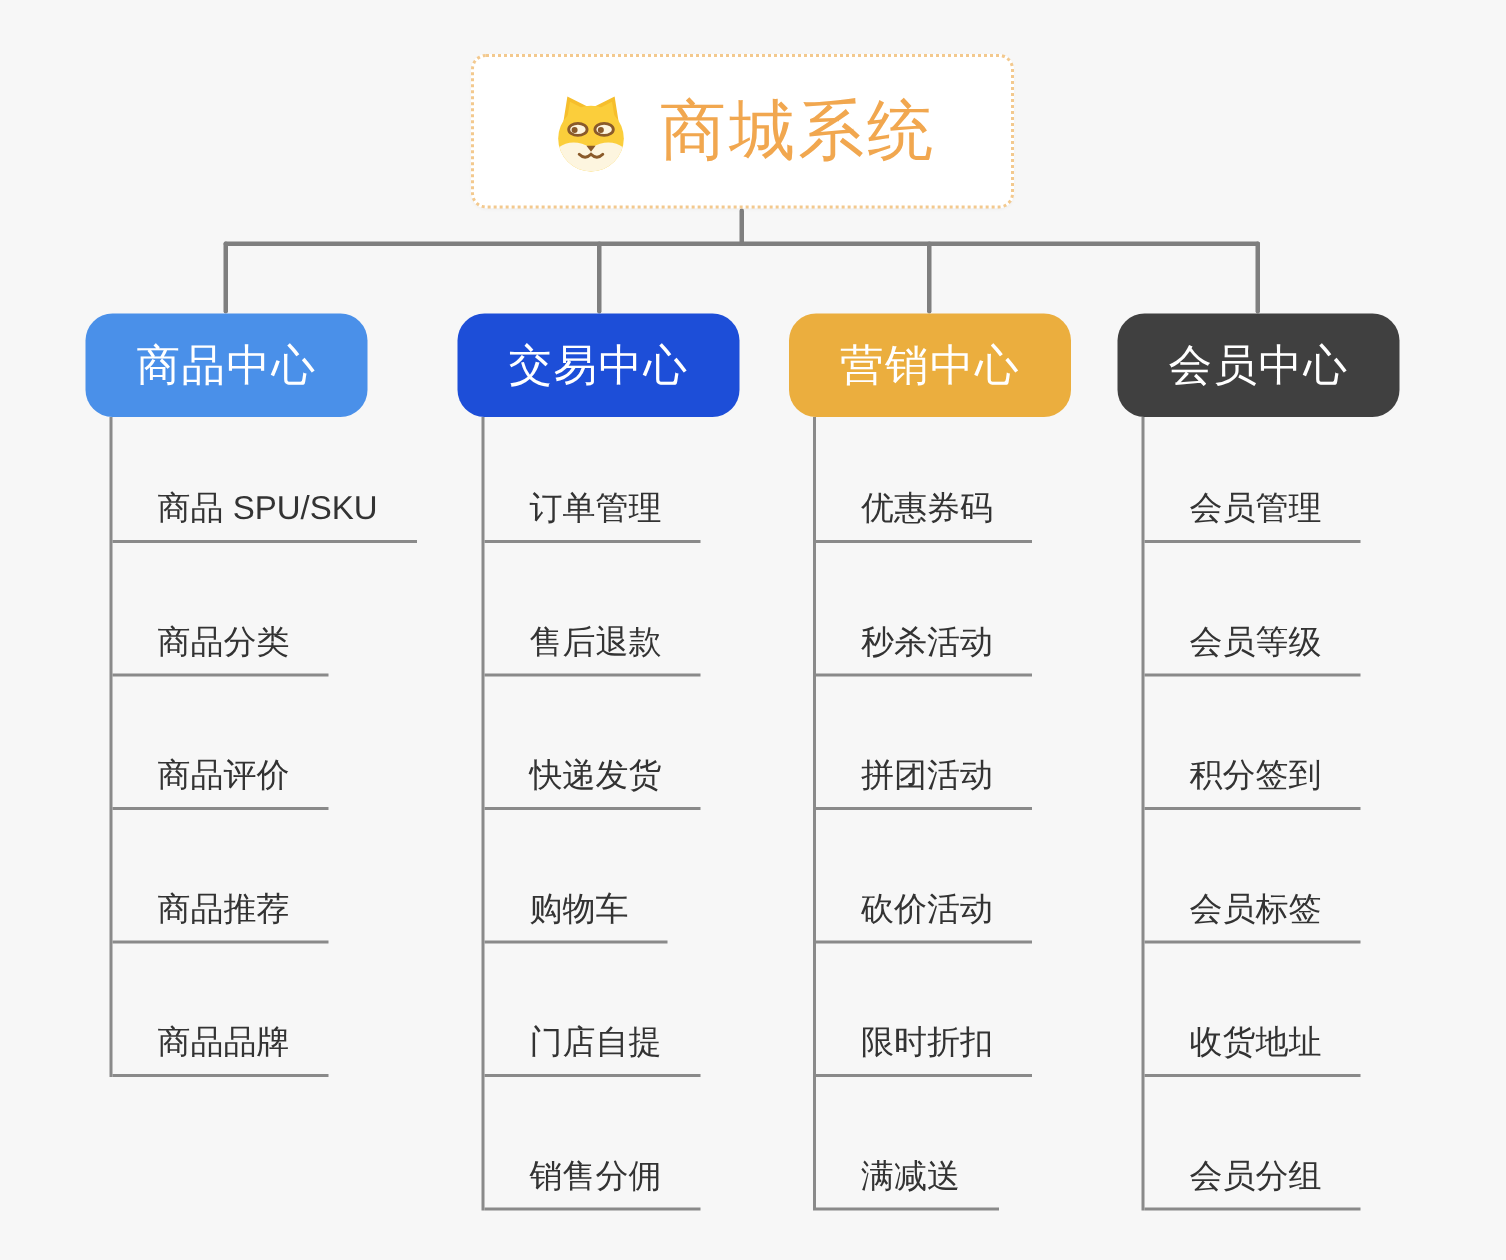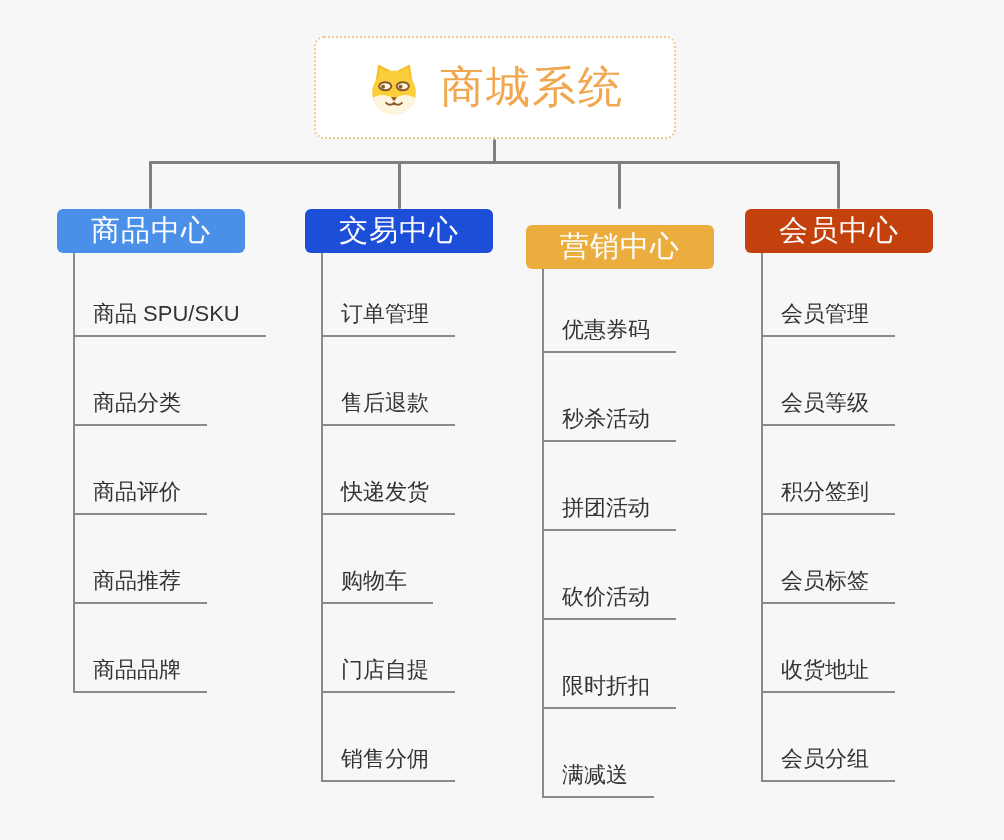--- a/index.html
+++ b/index.html
@@ -12,30 +12,30 @@
   .root-node {
     position:absolute; left:314px; top:36px; width:362px; height:103px;
     box-sizing:border-box; background:#ffffff;
     border:2px dotted #f3c98e; border-radius:10px;
     display:flex; align-items:center; justify-content:center; gap:18px;
     box-shadow:0 1px 2px rgba(0,0,0,0.03);
   }
   .root-title { font-size:44px; color:#f1a74f; letter-spacing:2px; white-space:nowrap; }
   .branch { position:absolute; top:209px; width:188px; }
   .parent-box {
-    height:44px; border-radius:6px; color:#ffffff; font-size:29px;
+    height:69px; border-radius:18px; color:#ffffff; font-size:29px;
     display:flex; align-items:center; justify-content:center;
     letter-spacing:1px; white-space:nowrap; cursor:default;
   }
   .children { margin-left:16px; border-left:2px solid #8a8a8a; }
   .leaf { padding-top:51px; }
   .children .leaf:first-child { padding-top:46px; }
   .leaf-label {
     display:inline-block; font-size:22px; line-height:29px; color:#333333;
-    padding:0 26px 7px 18px; border-bottom:2px solid #8a8a8a; white-space:nowrap;
+    padding:0 26px 7px 30px; border-bottom:2px solid #8a8a8a; white-space:nowrap;
   }
 </style>
 </head>
 <body>
 
 <div class="canvas">
 
   <div class="connector" style="left: 493px; top: 139px; width: 3px; height: 25px; background: rgb(127, 127, 127);"></div>
   <div class="connector" style="left: 149px; top: 161px; width: 691px; height: 3px; background: rgb(127, 127, 127);"></div>
   <div class="connector" style="left: 149px; top: 161px; width: 3px; height: 48px; background: rgb(127, 127, 127);"></div>
@@ -84,34 +84,34 @@
     <div class="children">
       <div class="leaf"><span class="leaf-label">订单管理</span></div>
       <div class="leaf"><span class="leaf-label">售后退款</span></div>
       <div class="leaf"><span class="leaf-label">快递发货</span></div>
       <div class="leaf"><span class="leaf-label">购物车</span></div>
       <div class="leaf"><span class="leaf-label">门店自提</span></div>
       <div class="leaf"><span class="leaf-label">销售分佣</span></div>
     </div>
   </div>
 
-  <div class="branch" style="left:526px;margin-top:16px;">
+  <div class="branch" style="left:526px;">
     <div class="parent-box" style="background: rgb(235, 174, 62);">营销中心</div>
     <div class="children">
       <div class="leaf"><span class="leaf-label">优惠券码</span></div>
       <div class="leaf"><span class="leaf-label">秒杀活动</span></div>
       <div class="leaf"><span class="leaf-label">拼团活动</span></div>
       <div class="leaf"><span class="leaf-label">砍价活动</span></div>
       <div class="leaf"><span class="leaf-label">限时折扣</span></div>
       <div class="leaf"><span class="leaf-label">满减送</span></div>
     </div>
   </div>
 
   <div class="branch" style="left:745px;">
-    <div class="parent-box" style="background: #c2410c;">会员中心</div>
+    <div class="parent-box" style="background: #404040;">会员中心</div>
     <div class="children">
       <div class="leaf"><span class="leaf-label">会员管理</span></div>
       <div class="leaf"><span class="leaf-label">会员等级</span></div>
       <div class="leaf"><span class="leaf-label">积分签到</span></div>
       <div class="leaf"><span class="leaf-label">会员标签</span></div>
       <div class="leaf"><span class="leaf-label">收货地址</span></div>
       <div class="leaf"><span class="leaf-label">会员分组</span></div>
     </div>
   </div>
 

